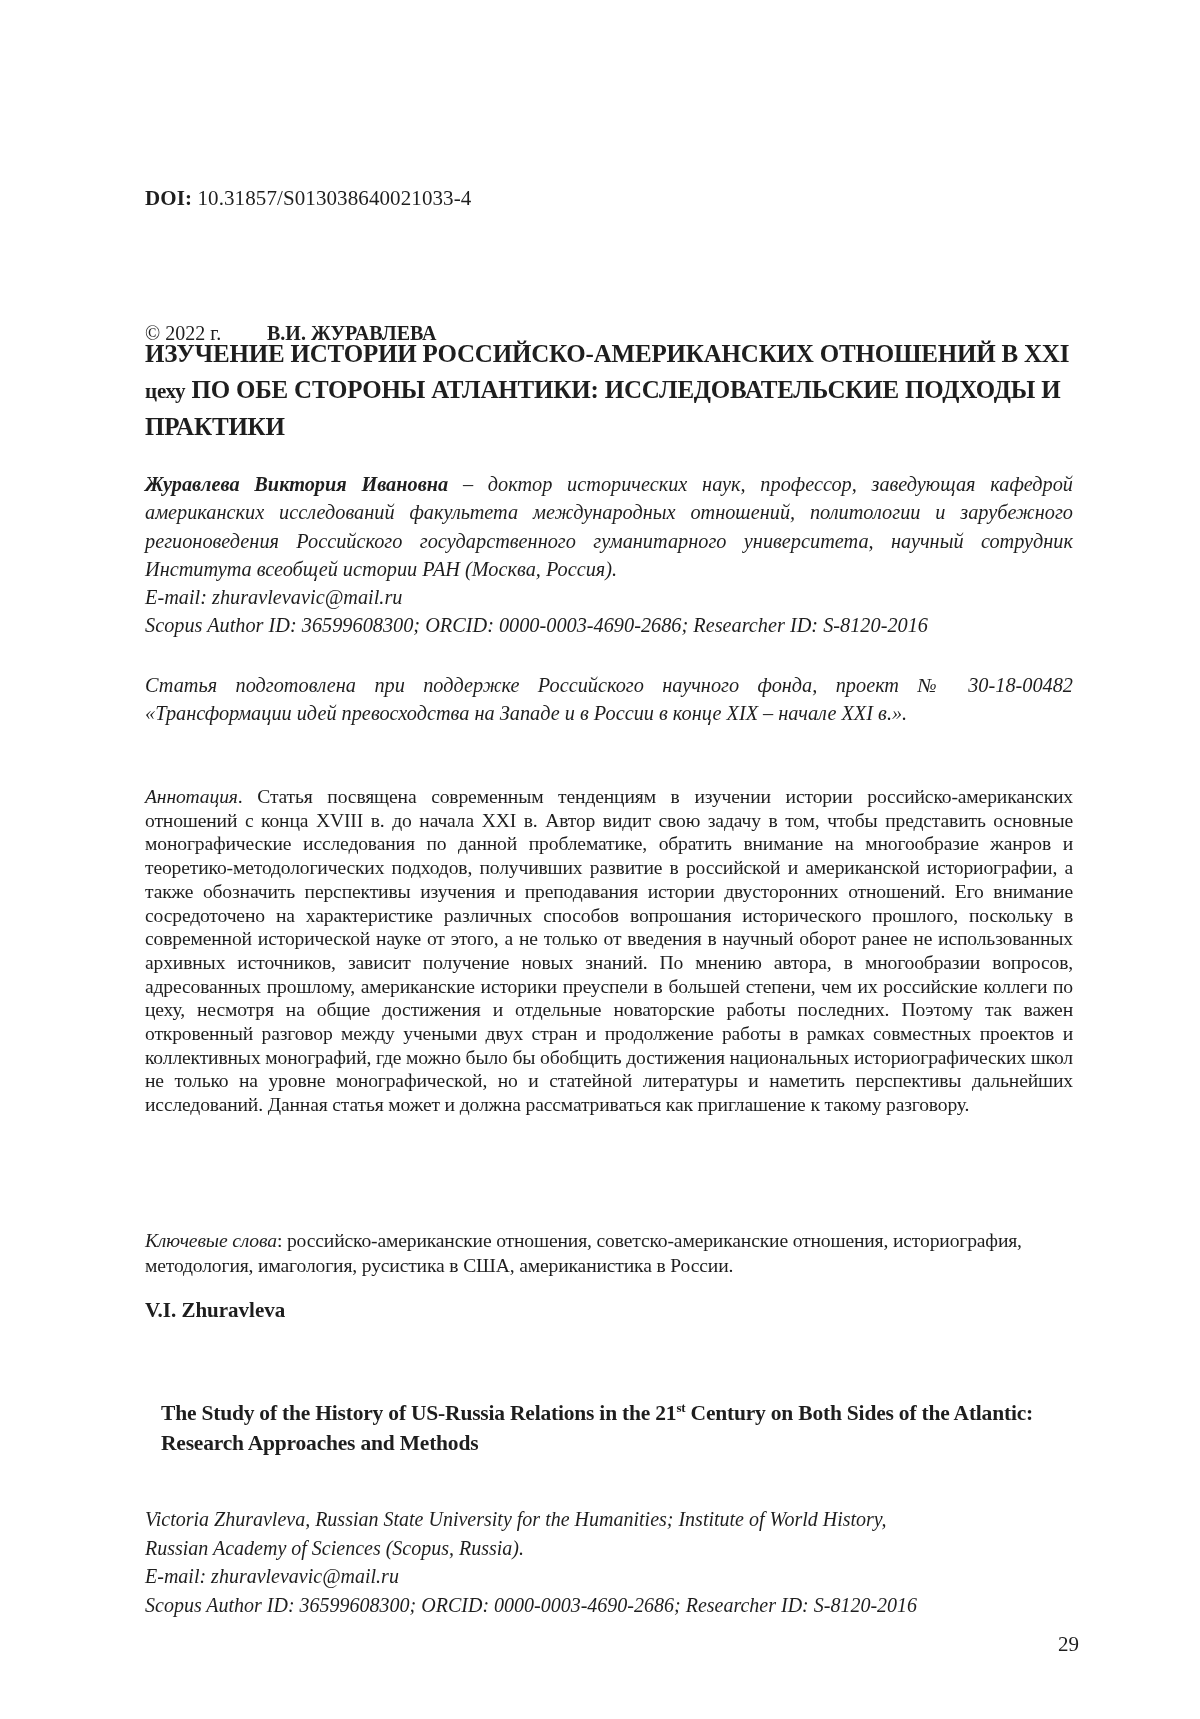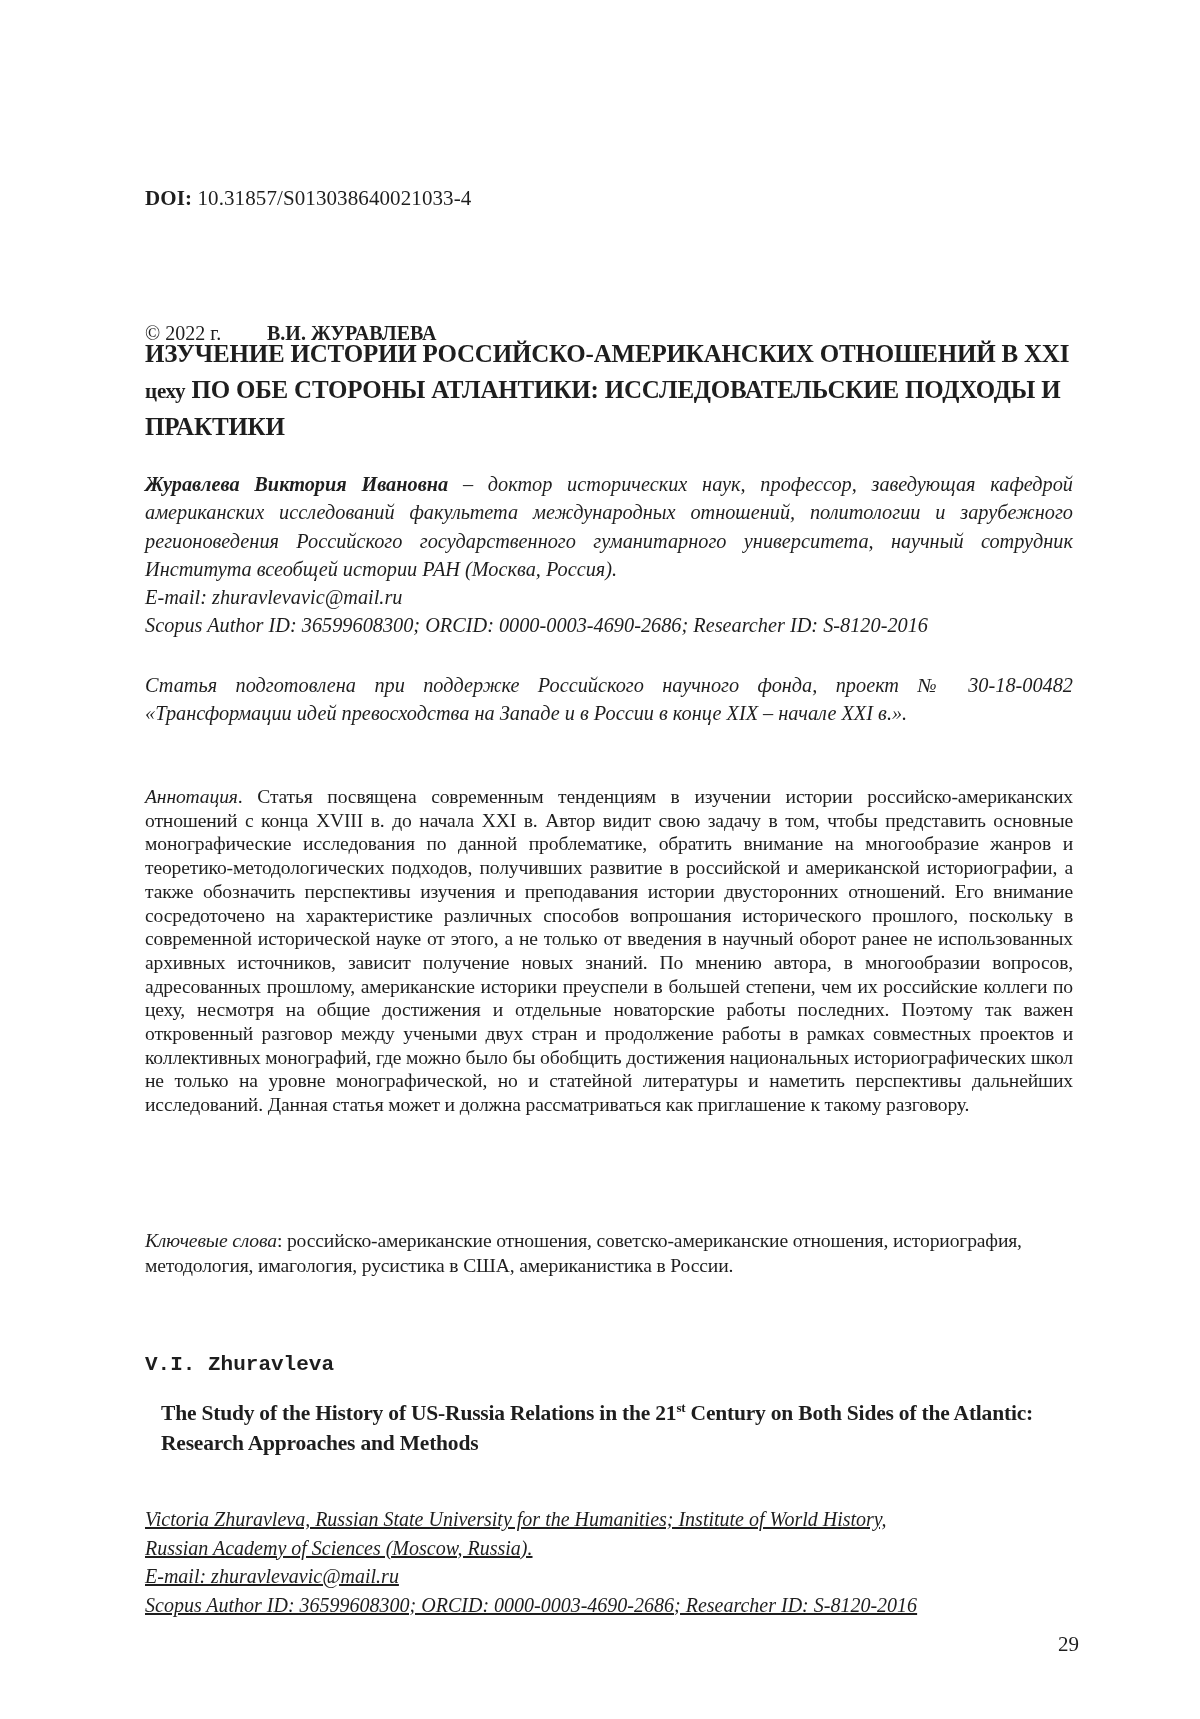--- a/index.html
+++ b/index.html
@@ -39,33 +39,33 @@
       position: absolute; top: 785px; font-size: 19.6px; line-height: 23.7px;
       width: 928px; text-align: justify; letter-spacing: -0.15px;
     }
     .abstract .lbl, .keywords .lbl { font-style: italic; }
 
     .keywords {
       position: absolute; top: 1228px; font-size: 19.6px; line-height: 25px;
       width: 930px; letter-spacing: -0.15px;
     }
 
-    .author-en { position: absolute; top: 1353px; font-size: 21px; font-weight: bold; font-family: Liberation Mono, monospace; }
+    .author-en { position: absolute; top: 1298px; font-size: 21px; font-weight: bold; }
 
     .title-en {
       position: absolute; top: 1398px; font-size: 21.5px; font-weight: bold;
       line-height: 30px; width: 930px; letter-spacing: -0.2px; margin-left: 16px;
     }
     .title-en sup { font-size: 13px; vertical-align: 8px; line-height: 0; }
 
     .affil-en {
       position: absolute; top: 1505px; font-size: 20px; font-style: italic;
       line-height: 28.5px; width: 930px;
     }
-    .affil-en .line { display: block; text-decoration: underline; }
+    .affil-en .line { display: block; }
 
     .page-num { position: absolute; top: 1632px; left: 1058px; font-size: 21px; }
   </style>
 </head>
 <body>
 
 <div class="page">
 
   <div class="doi">
     <b>DOI:</b><span> 10.31857/S013038640021033-4</span>
@@ -96,19 +96,19 @@
   </div>
 
   <div class="author-en">V.I. Zhuravleva</div>
 
   <div class="title-en">
     <span>The Study of the History of US-Russia Relations in the 21</span><sup>st</sup><span> Century on Both Sides of the Atlantic: Research Approaches and Methods</span>
   </div>
 
   <div class="affil-en">
     <span class="line">Victoria Zhuravleva, Russian State University for the Humanities; Institute of World History,</span>
-    <span class="line">Russian Academy of Sciences (Moscow, Russia).</span>
+    <span class="line">Russian Academy of Sciences (Scopus, Russia).</span>
     <span class="line">E-mail: zhuravlevavic@mail.ru</span>
     <span class="line">Scopus Author ID: 36599608300; ORCID: 0000-0003-4690-2686; Researcher ID: S-8120-2016</span>
   </div>
 </div>
 
 <div class="page-num">29</div>
 
 </body></html>

